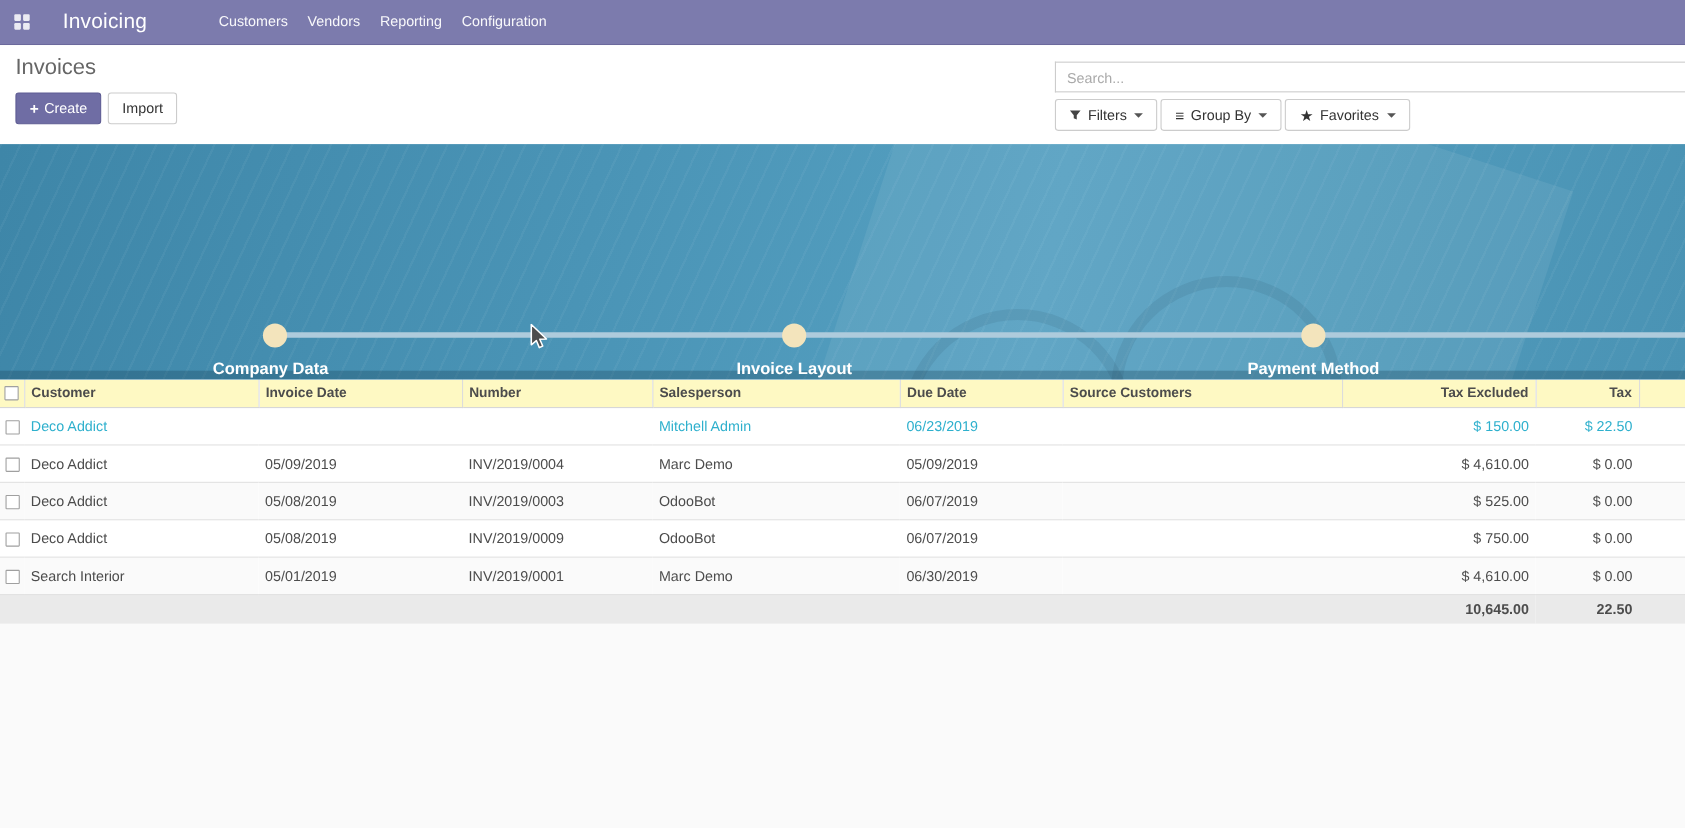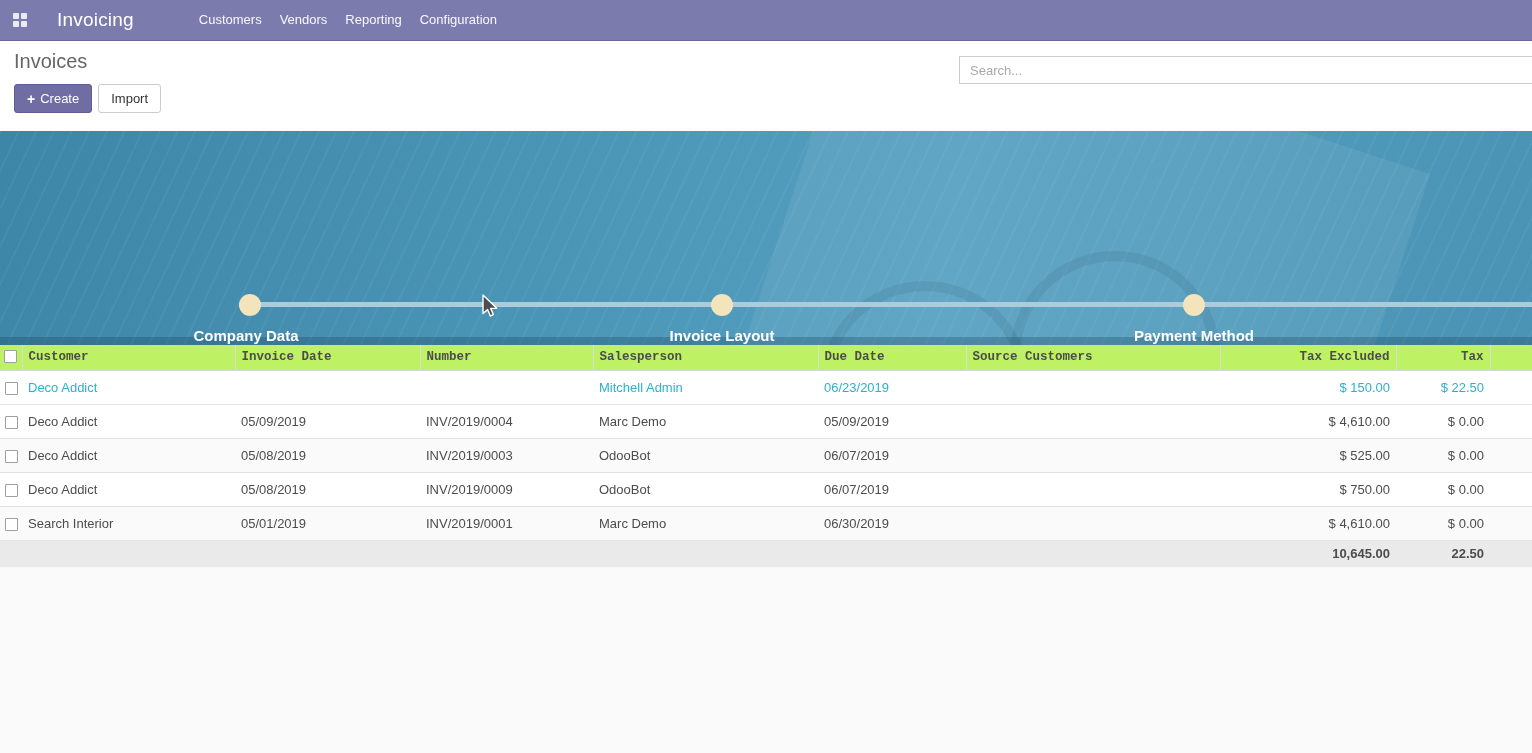--- a/index.html
+++ b/index.html
@@ -160,33 +160,32 @@
   }
   .step-1 { left: 136px; justify-content: flex-end; }
   .step-2 { left: 612px; }
   .step-3 { left: 1084px; }
   .step-title { color: #fff; font-size: 15px; font-weight: bold; }
 
   
   .list-view { background: #fff; }
   table { border-collapse: collapse; width: 1532px; table-layout: fixed; font-size: 13px; }
   thead th {
-    background: #bef264;
+    background: #fef9c3;
     height: 25px;
     font-weight: bold;
     font-size: 12.5px;
     color: #4c4c4c;
     text-align: left;
     padding: 0 6px;
     border-right: 1px solid #dcdcdc;
     border-bottom: 1px solid #d7d7d7;
     white-space: nowrap;
     overflow: hidden;
     cursor: pointer;
-    font-family: Liberation Mono, monospace;
   }
   thead th.num, td.num { text-align: right; }
   thead th.spacer, td.spacer { border-right: none; cursor: default; }
   tbody td {
     height: 34px;
     padding: 0 6px;
     border-bottom: 1px solid #e2e2e2;
     white-space: nowrap;
     overflow: hidden;
     cursor: pointer;
@@ -246,20 +245,41 @@
         <span class="plus">+</span>
         <span>Create</span>
       </button>
       <button class="btn">
         <span>Import</span>
       </button>
     </div>
   </div>
   <div class="cp-right">
     <input class="search-input" placeholder="Search..." style="">
+    <div class="filter-row">
+      <button class="btn">
+        <span class="funnel-icon">
+          <svg width="11" height="11" viewBox="0 0 16 16">
+              <path d="M1 2h14L10 8.5V14l-4-1.8V8.5z" fill="#444"></path>
+            </svg>
+        </span>
+        <span>Filters</span>
+        <span class="caret"></span>
+      </button>
+      <button class="btn">
+        <span class="icon-glyph">≡</span>
+        <span>Group By</span>
+        <span class="caret"></span>
+      </button>
+      <button class="btn">
+        <span class="icon-glyph">★</span>
+        <span>Favorites</span>
+        <span class="caret"></span>
+      </button>
+    </div>
   </div>
 </div>
 
 <div class="banner">
   <div class="banner-shape-a"></div>
   <div class="glass-circle c1"></div>
   <div class="glass-circle c2"></div>
   <div class="timeline-line"></div>
   <div class="timeline-dot dot-1"></div>
   <div class="timeline-dot dot-2"></div>

